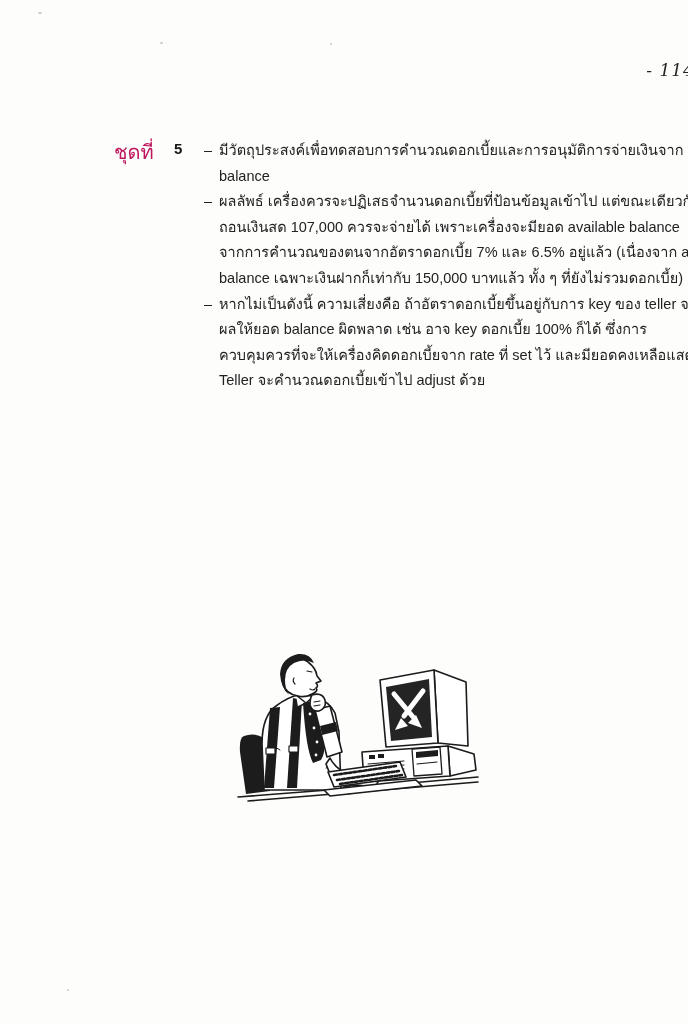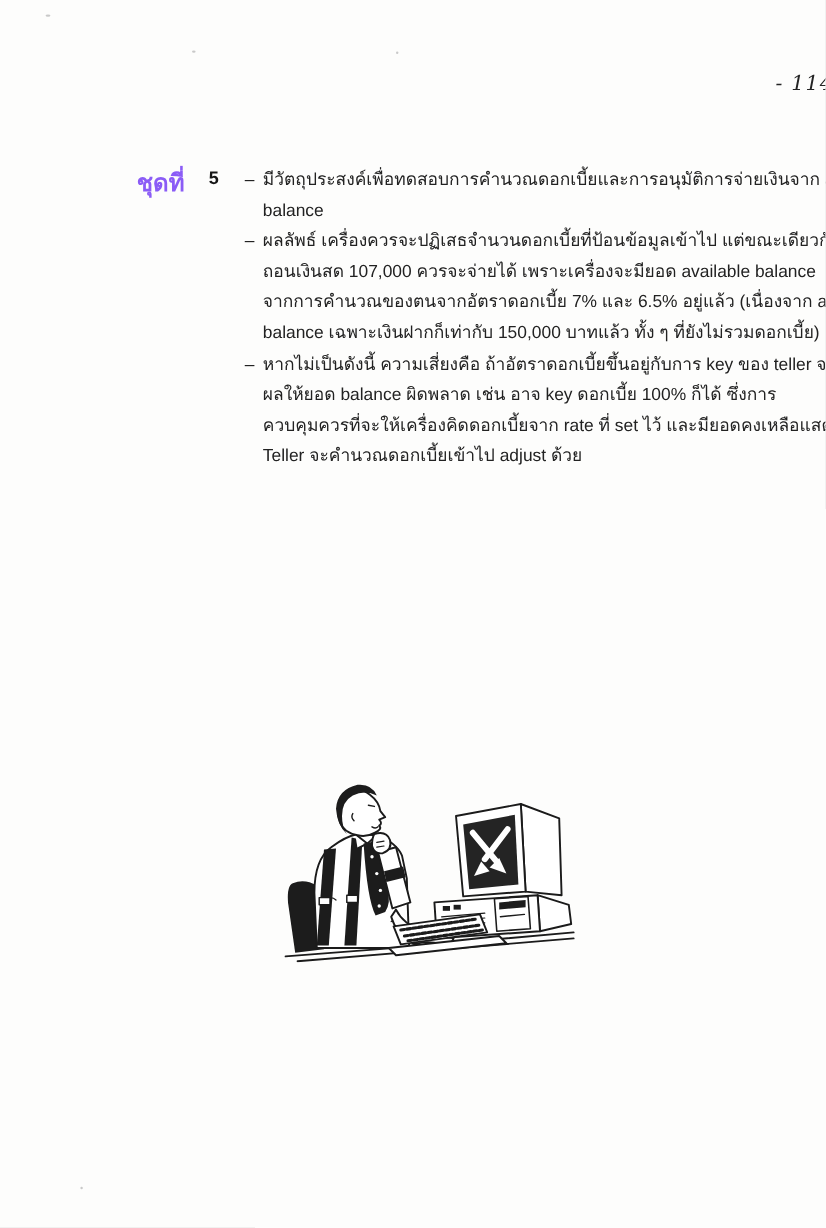--- a/index.html
+++ b/index.html
@@ -16,21 +16,21 @@
     text-align:right;
     font-family:"DejaVu Serif","Liberation Serif",serif;
     font-style:italic;
     font-size:17px;
     letter-spacing:1px;
     color:#242424;
     margin-left:46px;
   }
   .set-heading{
     position:absolute;top:136px;left:114px;
-    font-size:20px;font-weight:bold;color:#8b5cf6;
+    font-size:20px;font-weight:normal;color:#be185d;
   }
   .set-number{
     position:absolute;top:140px;left:174px;
     font-size:15px;font-weight:bold;color:#161616;
   }
   .bullets{
     position:absolute;top:138px;left:204px;width:448px;
     font-size:14.5px;
     line-height:25.6px;
     color:#222;

